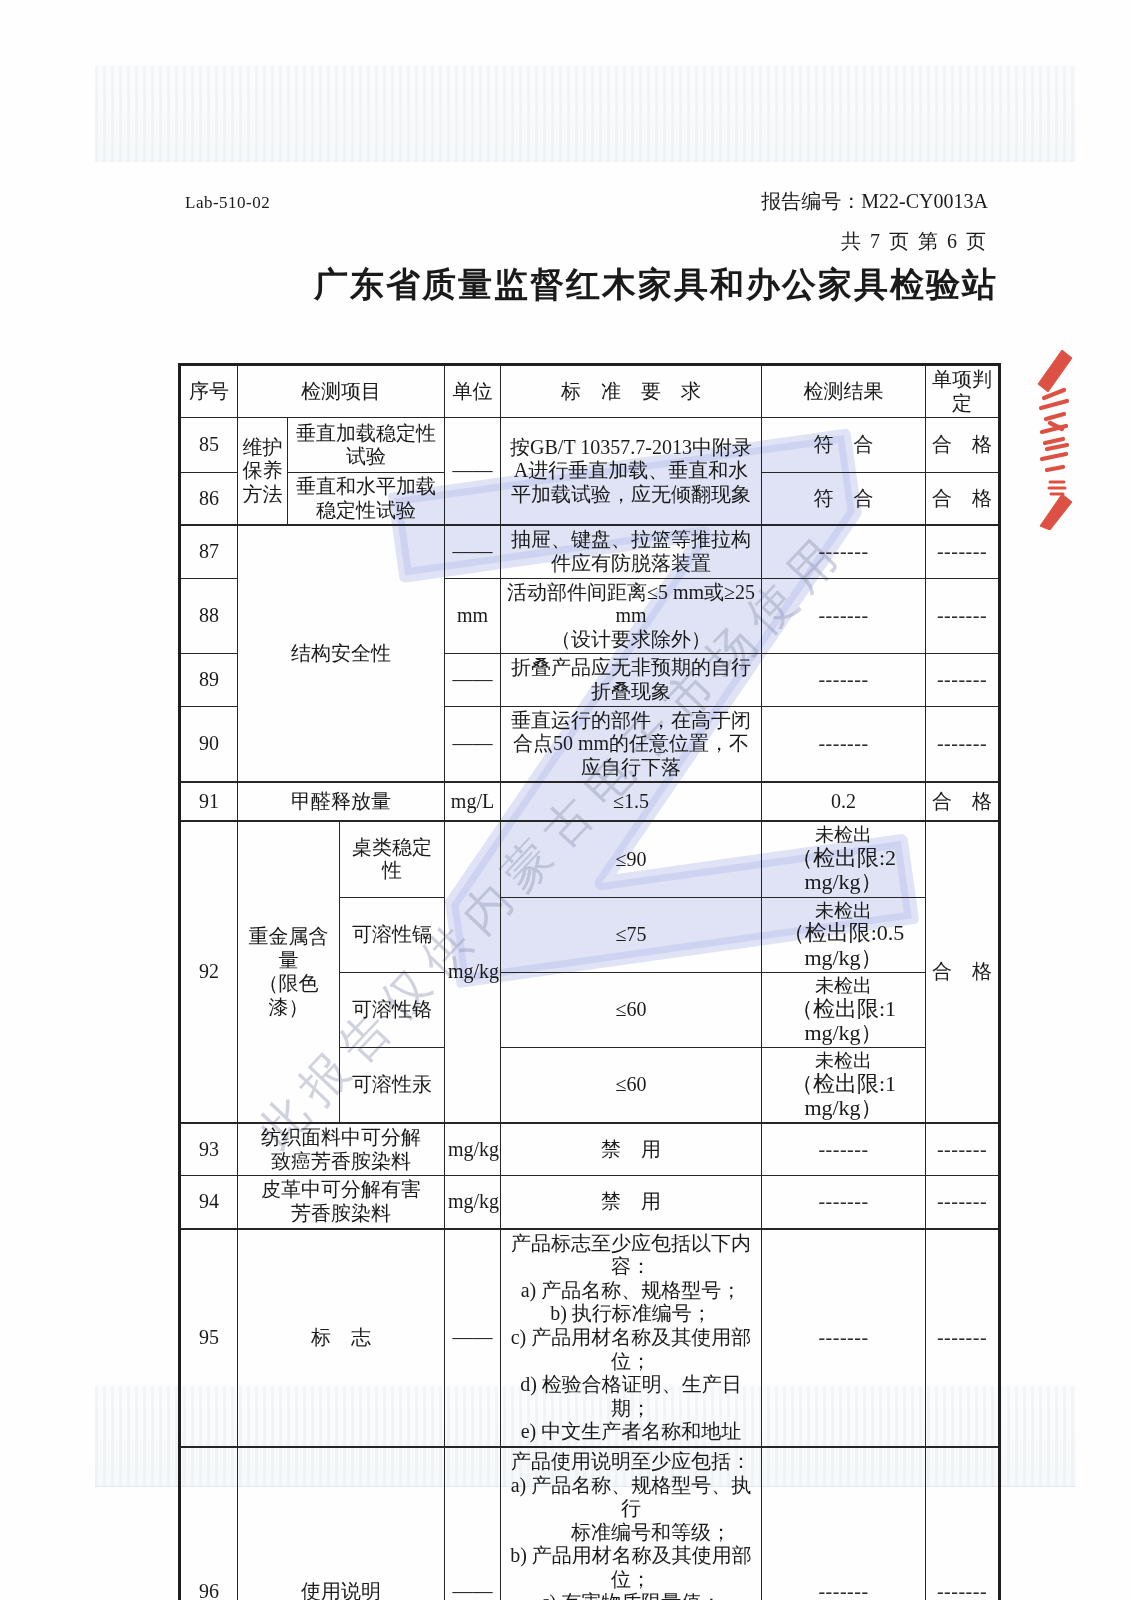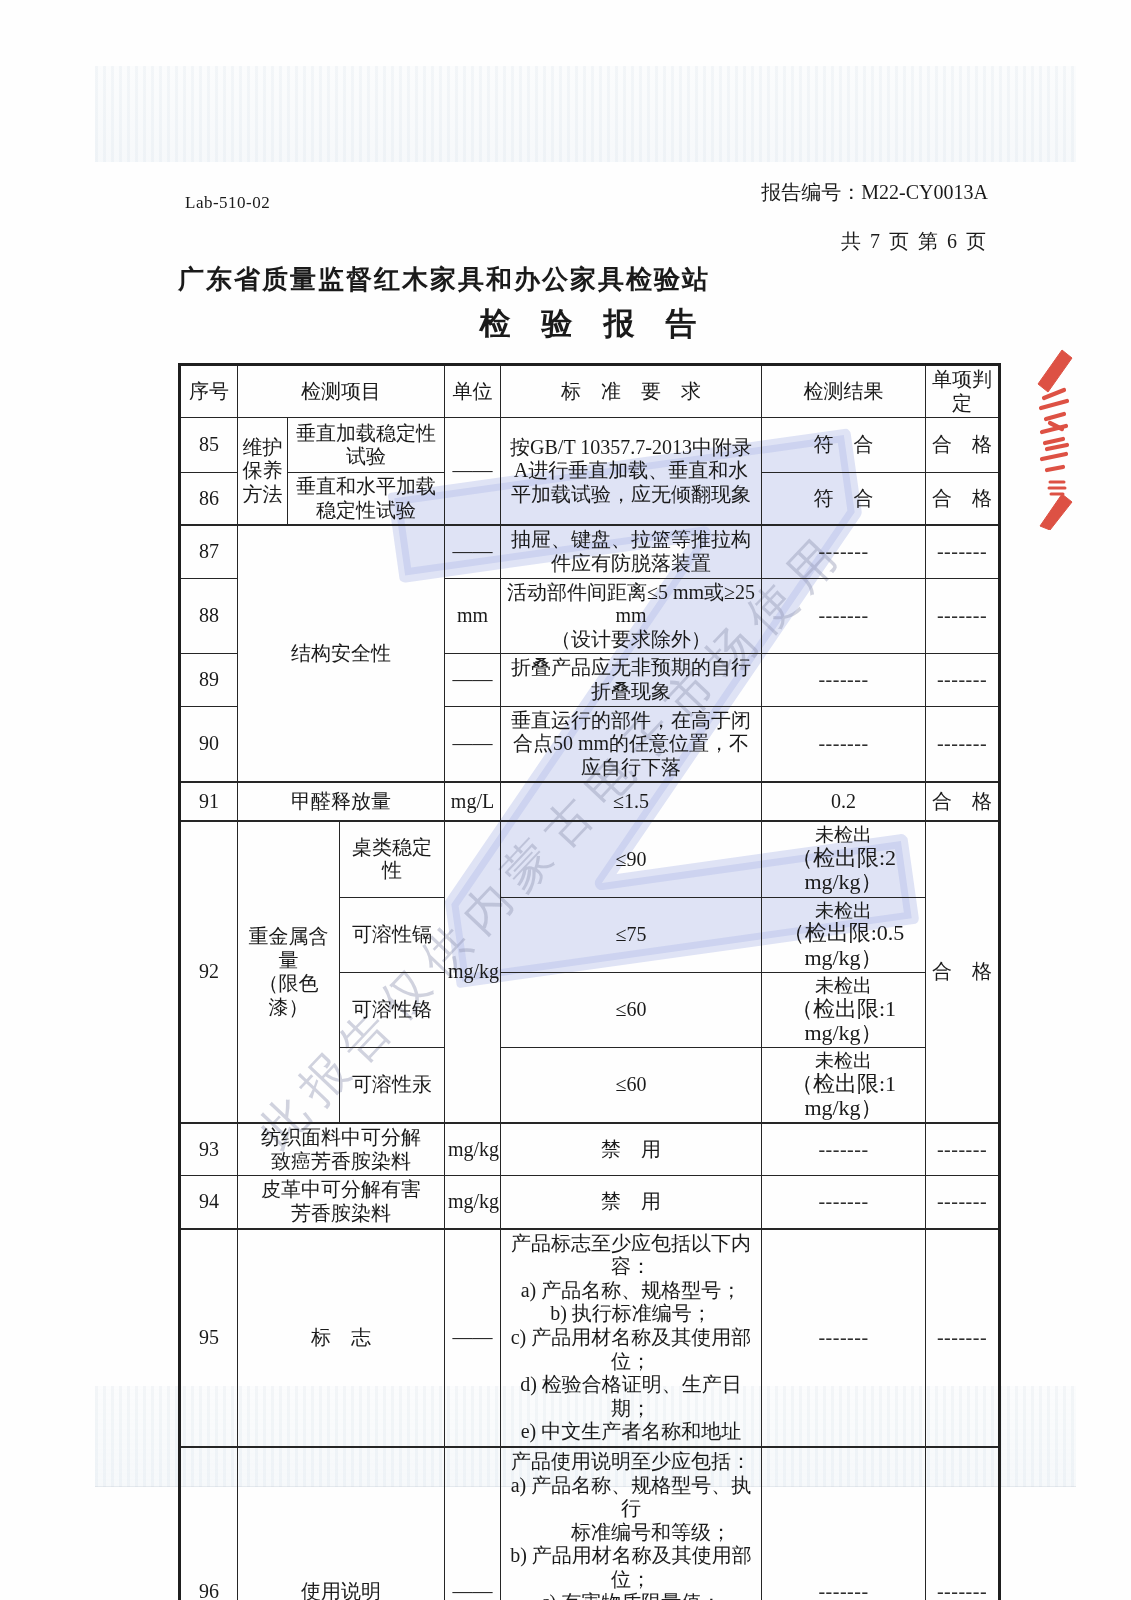--- a/index.html
+++ b/index.html
@@ -10,24 +10,24 @@
   
   .scan-band{
     position:absolute;left:95px;right:55px;
     background:repeating-linear-gradient(90deg, rgba(198,212,224,0.16) 0 3px, rgba(255,255,255,0) 3px 8px),
                linear-gradient(180deg, rgba(225,235,242,0.10), rgba(210,224,235,0.18));
   }
   .scan-band.top{top:66px;height:96px;}
   .scan-band.bottom{top:1386px;height:100px;border-bottom:1px solid rgba(185,198,210,0.35);}
 
   .form-code{position:absolute;left:185px;top:193px;font-size:17px;font-weight:normal;letter-spacing:0.5px;}
-  .report-no{position:absolute;right:143px;top:179px;font-size:20px;}
+  .report-no{position:absolute;right:143px;top:188px;font-size:20px;}
   .page-info{position:absolute;right:143px;top:228px;font-size:20px;letter-spacing:2px;}
-  .station{position:absolute;left:178px;width:820px;top:262px;text-align:left;
-           font-size:26px;font-weight:bold;letter-spacing:2px;}
+  .station{position:absolute;left:178px;width:820px;top:262px;text-align:right;
+           font-size:34px;font-weight:bold;letter-spacing:2px;}
   .rpt-title{position:absolute;left:178px;width:820px;top:303px;text-align:center;
            font-size:31px;font-weight:bold;}
 
   
   .wm-z{position:absolute;left:420px;top:458px;width:470px;height:500px;transform:rotate(-8deg);pointer-events:none;}
   .wm-text{
     position:absolute;left:245px;top:1118px;transform:rotate(-46.5deg);transform-origin:0 0;
     font-size:47px;letter-spacing:12px;white-space:nowrap;color:rgba(145,151,178,0.42);pointer-events:none;
   }
   .stamp{position:absolute;left:1030px;top:344px;width:54px;height:186px;pointer-events:none;}
@@ -82,21 +82,20 @@
         <path d="M19 144 h16"></path>
         <path d="M21 150 h12"></path>
       </g>
     </g>
   </svg>
 
   <div class="form-code">Lab-510-02</div>
   <div class="report-no">报告编号：M22-CY0013A</div>
   <div class="page-info">共 7 页 第 6 页</div>
   <div class="station">广东省质量监督红木家具和办公家具检验站</div>
-  <div class="rpt-title">检　验　报　告</div>
 
   <table class="rpt">
     <colgroup>
       <col style="width:58px">
         <col style="width:50px">
         <col style="width:52px">
         <col style="width:105px">
       <col style="width:56px">
         <col style="width:261px">
         <col style="width:164px">

